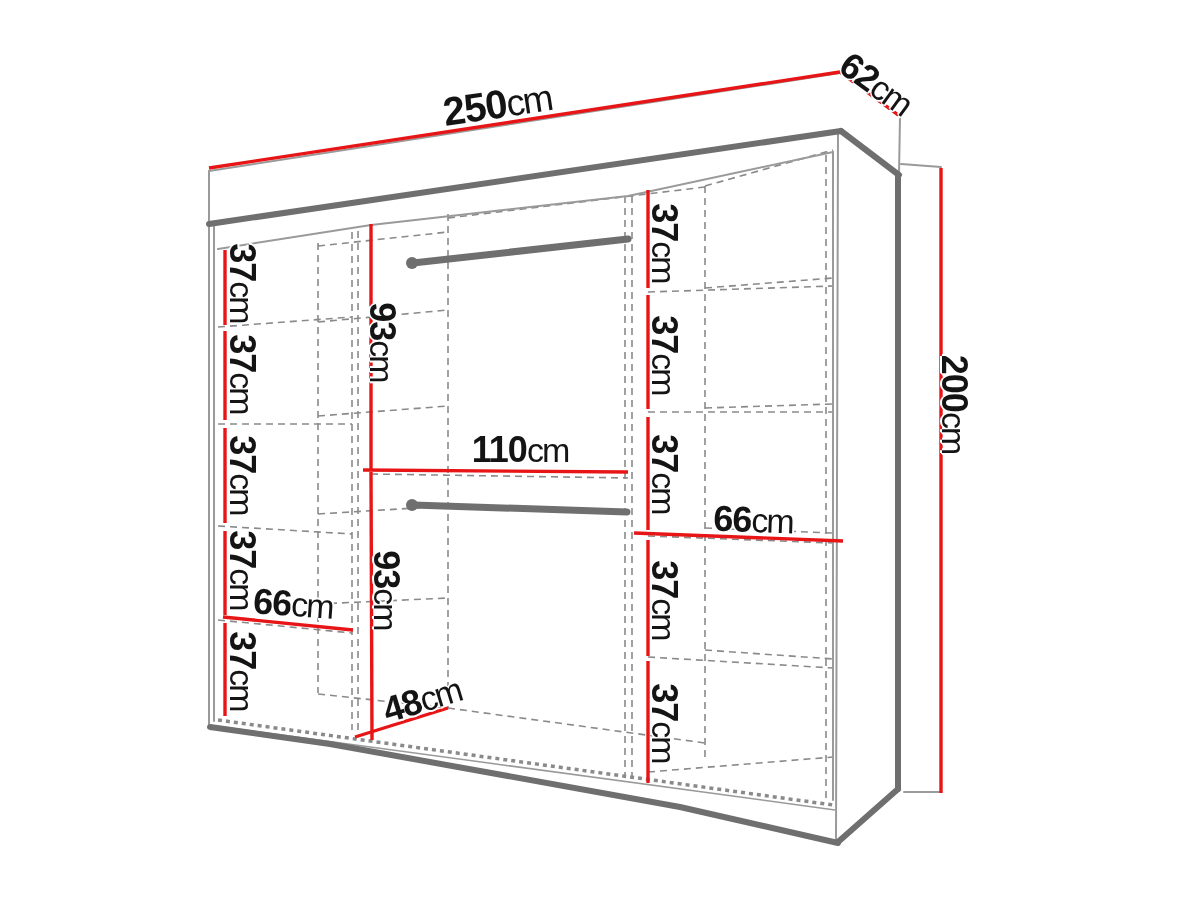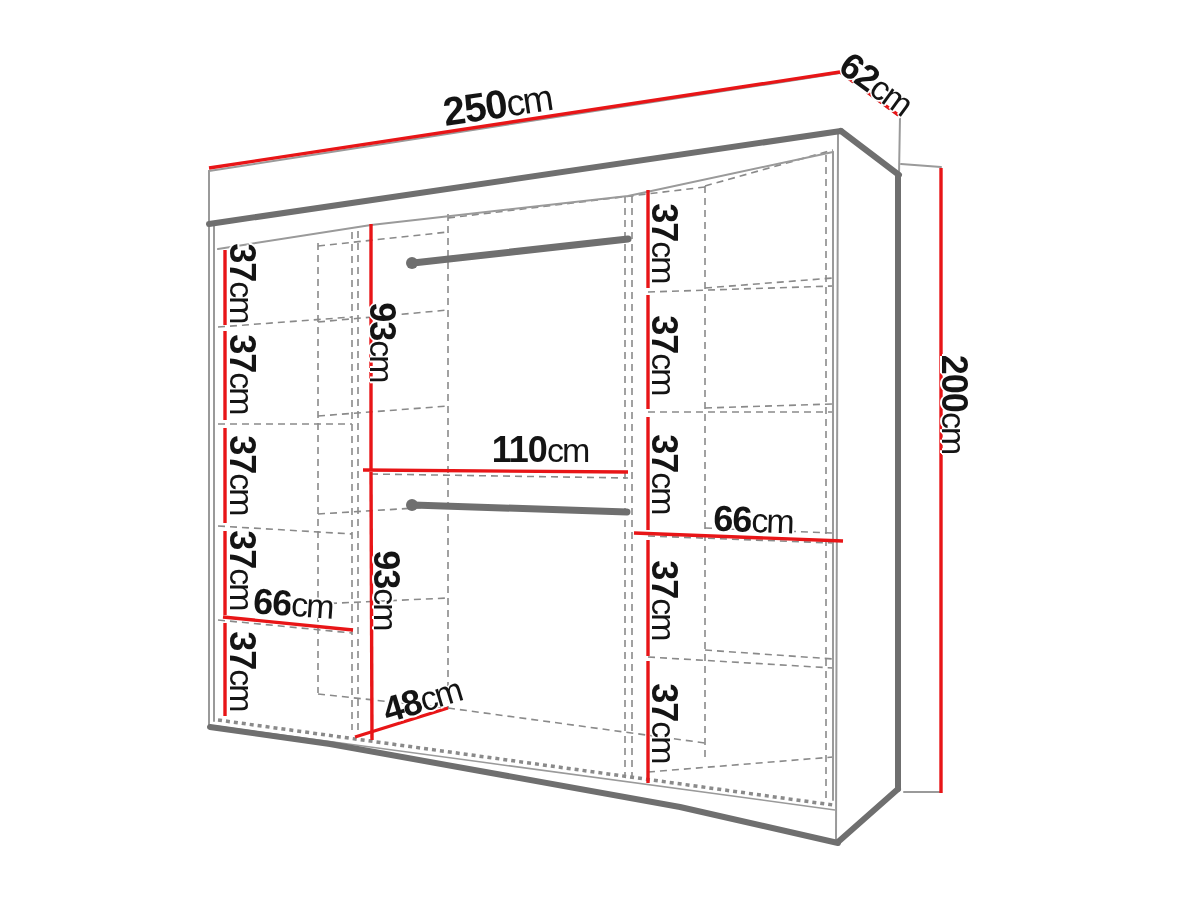--- a/index.html
+++ b/index.html
@@ -152,21 +152,21 @@
     <span class="n">37</span><span class="u">cm</span>
   </div>
 
   <div class="dim" style="left:293px;top:604px;transform:translate(-50%,-50%) rotate(4deg);">
     <span class="n">66</span><span class="u">cm</span>
   </div>
 
   <div class="dim" style="left:382px;top:342px;transform:translate(-50%,-50%) rotate(90deg);">
     <span class="n">93</span><span class="u">cm</span>
   </div>
-  <div class="dim" style="left:540px;top:450px;transform:translate(-50%,-50%);">
+  <div class="dim" style="left:520px;top:450px;transform:translate(-50%,-50%);">
     <span class="n">110</span><span class="u">cm</span>
   </div>
   <div class="dim" style="left:386px;top:590px;transform:translate(-50%,-50%) rotate(90deg);">
     <span class="n">93</span><span class="u">cm</span>
   </div>
   <div class="dim" style="left:422px;top:700px;transform:translate(-50%,-50%) rotate(-17deg);">
     <span class="n">48</span><span class="u">cm</span>
   </div>
 
   <div class="dim" style="left:664px;top:243px;transform:translate(-50%,-50%) rotate(90deg);">

